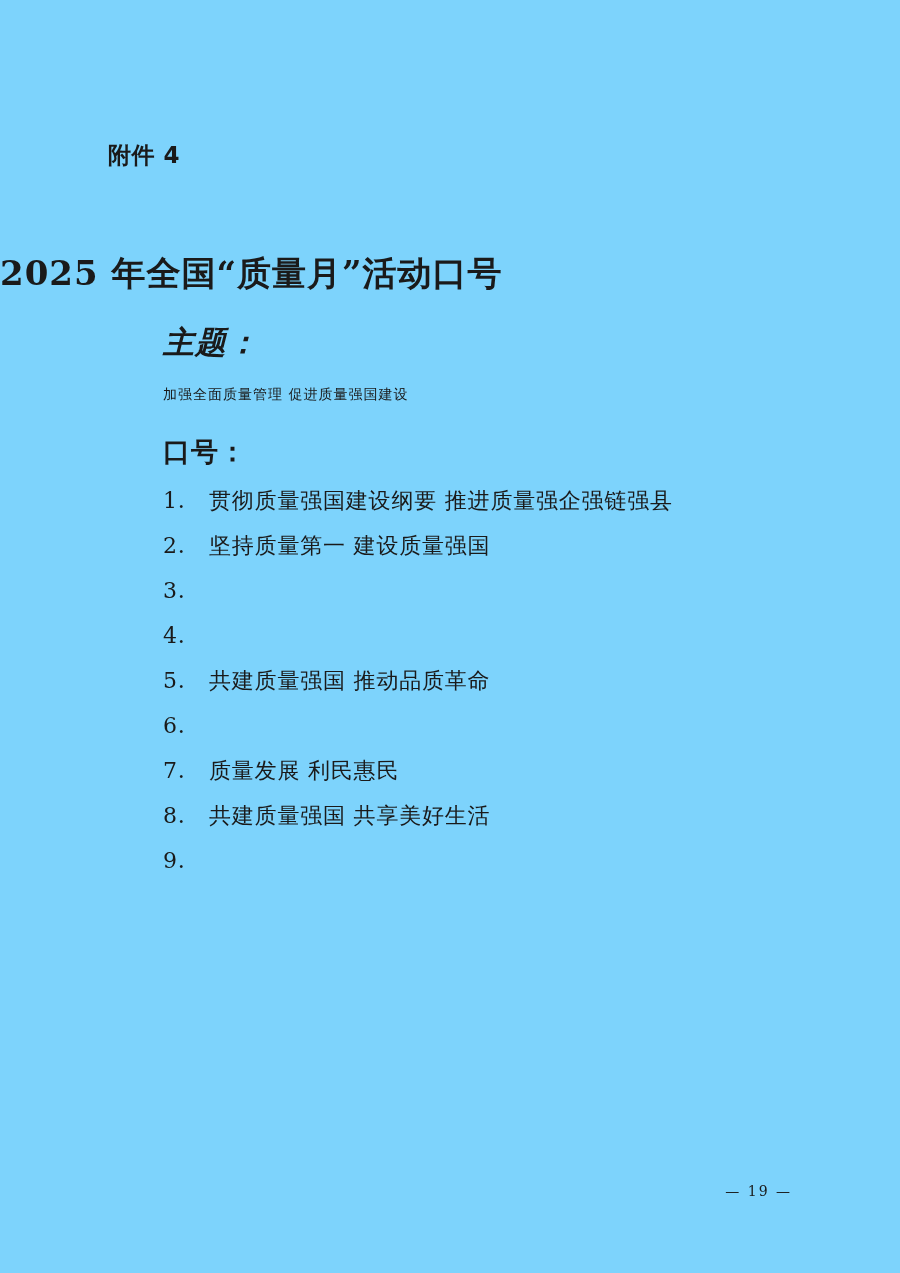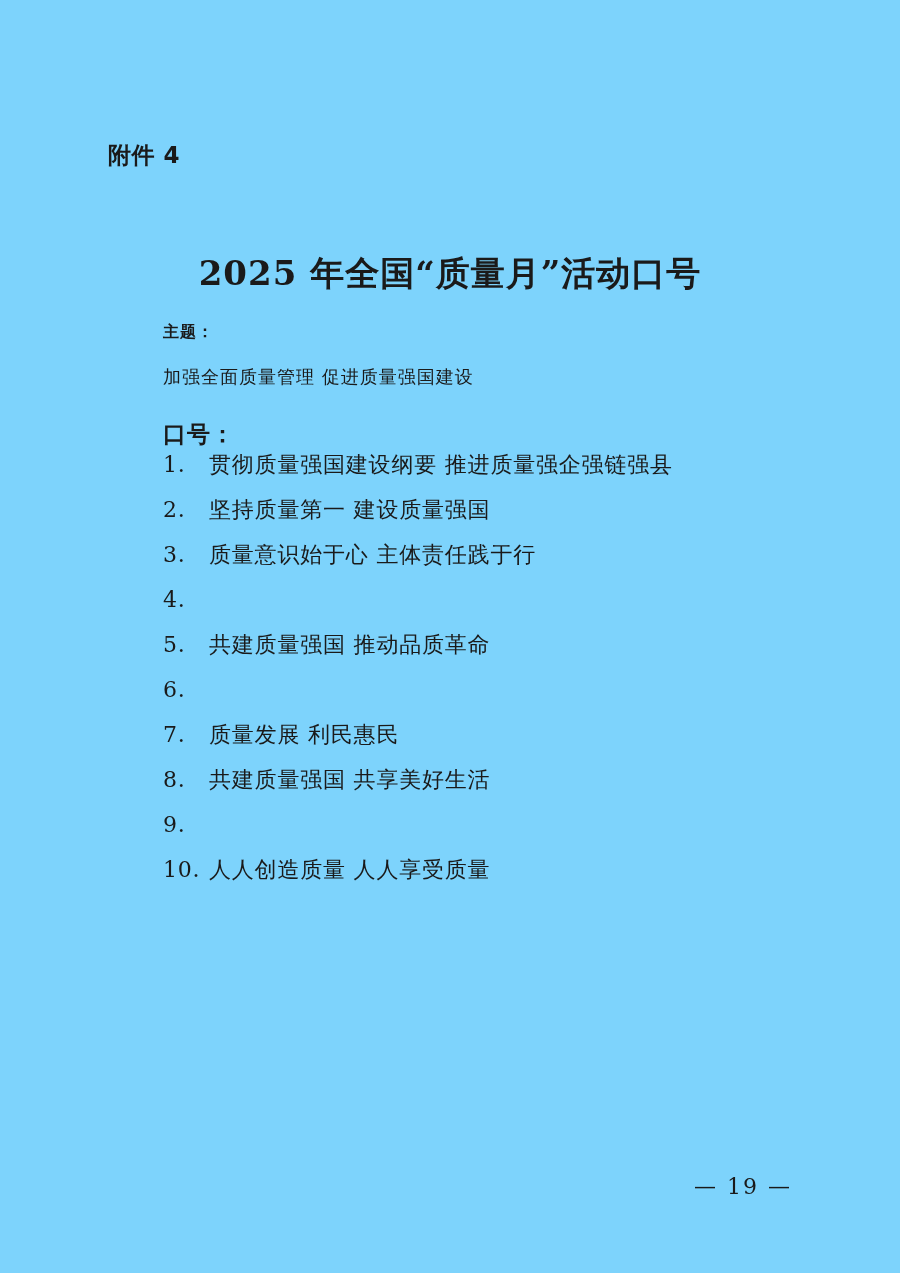--- a/index.html
+++ b/index.html
@@ -27,50 +27,50 @@
     font-size: 23px;
     font-weight: 700;
     letter-spacing: 0.5px;
     font-family: "DejaVu Sans", "Liberation Sans", sans-serif;
   }
   .doc-title {
     position: absolute;
     left: 0;
     right: 0;
     top: 228px;
-    text-align: center;
     font-size: 34px;
     font-weight: 700;
     letter-spacing: 1px;
     font-family: "DejaVu Serif", "Liberation Serif", serif;
   }
   .body-block {
     position: absolute;
     left: 163px;
     top: 322px;
     width: 620px;
   }
   .section-heading {
-    font-size: 16px;
+    font-size: 31px;
     font-weight: 700;
     letter-spacing: 1px;
     margin: 0 0 22px 0;
     font-family: "DejaVu Sans", "Liberation Sans", sans-serif;
+    font-style: italic;
   }
   .theme-text {
-    font-size: 18px;
+    font-size: 14px;
     letter-spacing: 1px;
     margin: 0 0 30px 0;
     font-family: "DejaVu Serif", "Liberation Serif", serif;
   }
   .slogan-heading {
-    font-size: 23px;
+    font-size: 27px;
     font-weight: 700;
     letter-spacing: 1px;
-    margin: 0 0 4px 0;
+    margin: 0 0 20px 0;
     font-family: "DejaVu Sans", "Liberation Sans", sans-serif;
   }
   ol.slogan-list {
     list-style: none;
     margin: 0;
     padding: 0;
   }
   ol.slogan-list li {
     font-size: 22px;
     letter-spacing: 0.8px;
@@ -85,21 +85,21 @@
     display: inline-block;
     font-family: "DejaVu Serif", "Liberation Serif", serif;
   }
   .item-text {
     font-family: "DejaVu Serif", "Liberation Serif", serif;
   }
   .page-number {
     position: absolute;
     right: 108px;
     bottom: 74px;
-    font-size: 22px;
+    font-size: 14px;
     letter-spacing: 2px;
     font-family: "DejaVu Serif", "Liberation Serif", serif;
     margin-left: 16px;
   }
 </style>
 </head>
 <body>
 
 <div class="page">
 
@@ -119,21 +119,20 @@
       <li>
         <span class="item-num">1.</span>
         <span class="item-text">贯彻质量强国建设纲要  推进质量强企强链强县</span>
       </li>
       <li>
         <span class="item-num">2.</span>
         <span class="item-text">坚持质量第一  建设质量强国</span>
       </li>
       <li>
         <span class="item-num">3.</span>
-        <span class="item-text">质量意识始于心  主体责任践于行</span>
       </li>
       <li>
         <span class="item-num">4.</span>
       </li>
       <li>
         <span class="item-num">5.</span>
         <span class="item-text">共建质量强国  推动品质革命</span>
       </li>
       <li>
         <span class="item-num">6.</span>
@@ -142,21 +141,17 @@
         <span class="item-num">7.</span>
         <span class="item-text">质量发展  利民惠民</span>
       </li>
       <li>
         <span class="item-num">8.</span>
         <span class="item-text">共建质量强国  共享美好生活</span>
       </li>
       <li>
         <span class="item-num">9.</span>
       </li>
-      <li>
-        <span class="item-num">10.</span>
-        <span class="item-text">人人创造质量  人人享受质量</span>
-      </li>
     </ol>
   </div>
 
   <div class="page-number">— 19 —</div>
 </div>
 
 </body></html>

